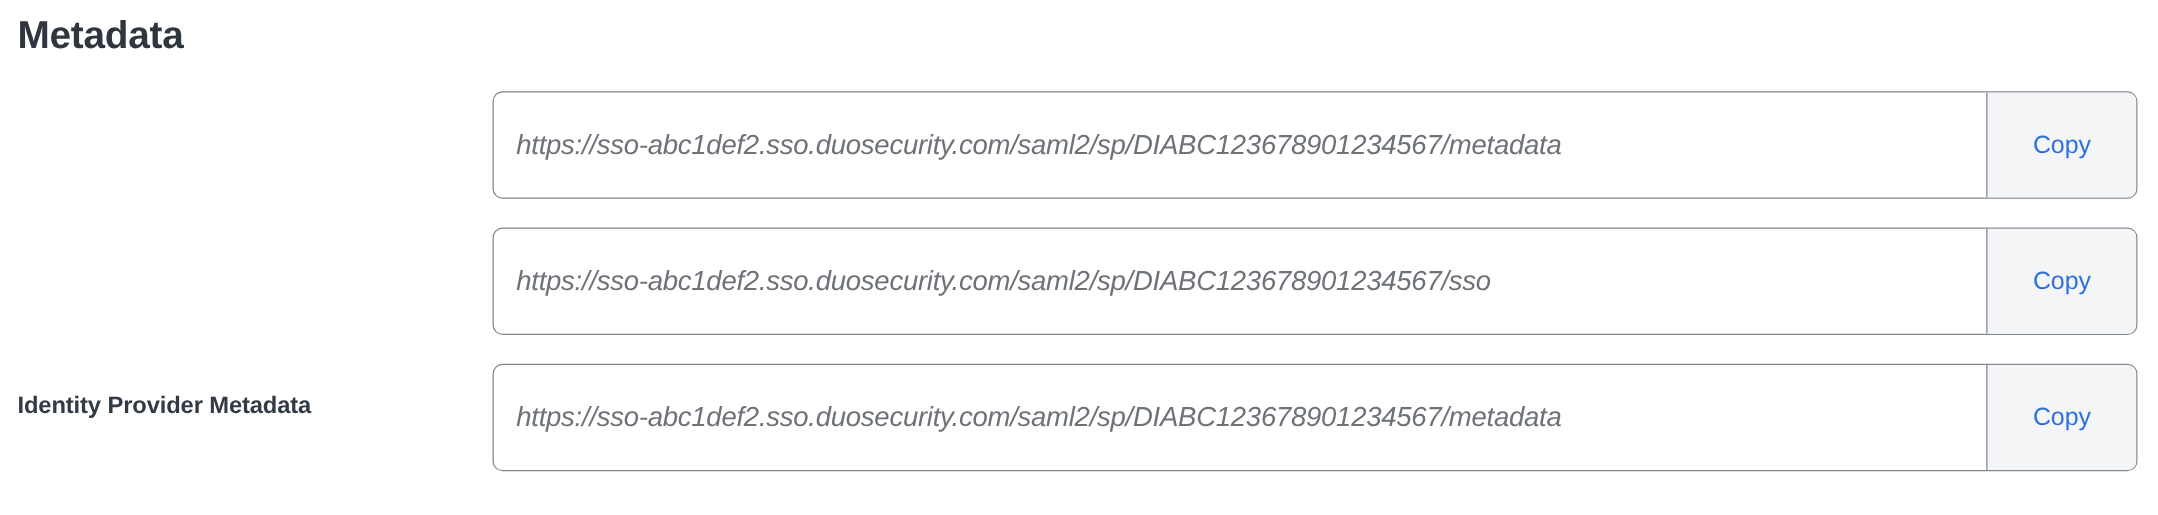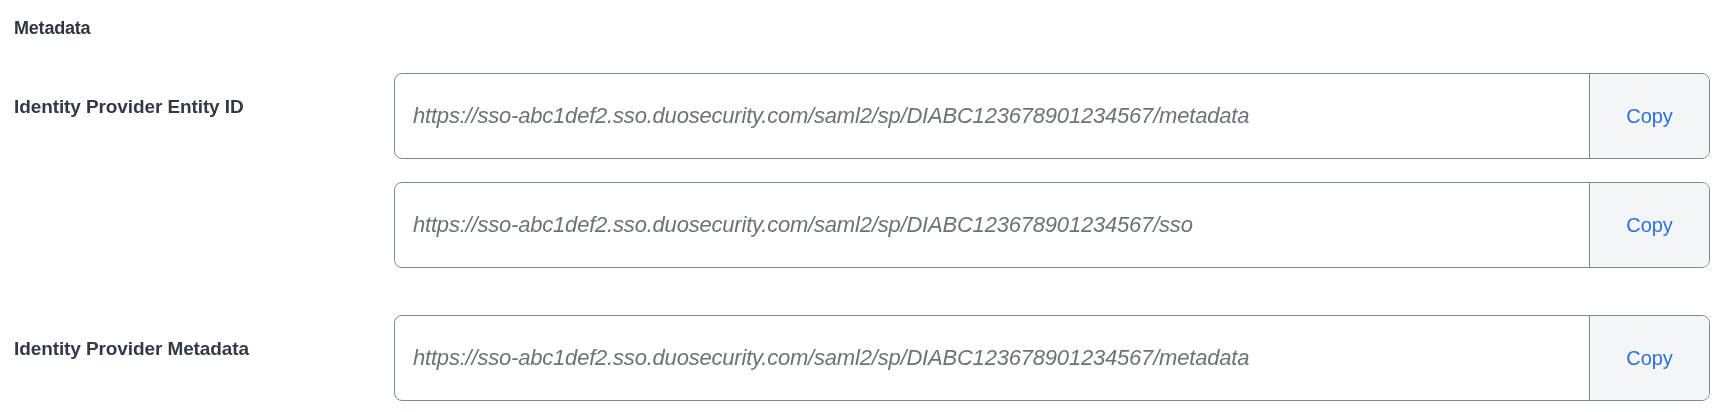--- a/index.html
+++ b/index.html
@@ -19,38 +19,38 @@
     position: relative;
     width: 1726px;
     height: 412px;
     box-sizing: border-box;
   }
 
   .section-heading {
     position: absolute;
     left: 14px;
     top: 10px;
-    font-size: 18px;
+    font-size: 31px;
     font-weight: bold;
     color: #2f3640;
     letter-spacing: -0.2px;
     line-height: 36px;
   }
 
   .field-row {
     position: absolute;
     left: 0;
     width: 1726px;
     height: 68px;
     display: flex;
     align-items: center;
   }
   .row-1 { top: 73px; }
   .row-2 { top: 182px; }
-  .row-3 { top: 291px; margin-top: 24px; }
+  .row-3 { top: 291px; }
 
   .field-label {
     position: absolute;
     left: 14px;
     top: 0;
     height: 68px;
     display: flex;
     align-items: center;
     font-size: 19px;
     font-weight: bold;
@@ -114,21 +114,20 @@
   }
 </style>
 </head>
 <body>
 
 <div class="page">
 
   <div class="section-heading">Metadata</div>
 
   <div class="field-row row-1">
-    <div class="field-label">Identity Provider Entity ID</div>
     <div class="input-group">
       <input class="text-input" type="text" readonly="" value="https://sso-abc1def2.sso.duosecurity.com/saml2/sp/DIABC123678901234567/metadata" style="">
       <button class="copy-button">Copy</button>
     </div>
   </div>
 
   <div class="field-row row-2">
     <div class="input-group">
       <input class="text-input" type="text" readonly="" value="https://sso-abc1def2.sso.duosecurity.com/saml2/sp/DIABC123678901234567/sso" style="">
       <button class="copy-button">Copy</button>

